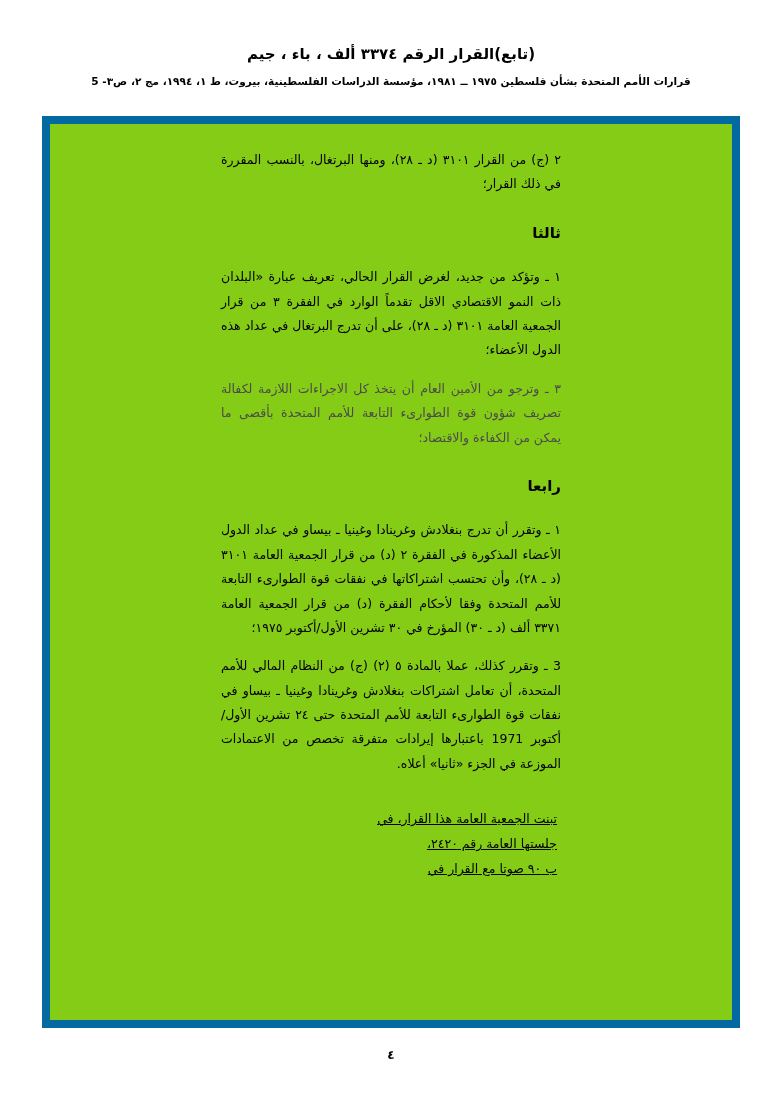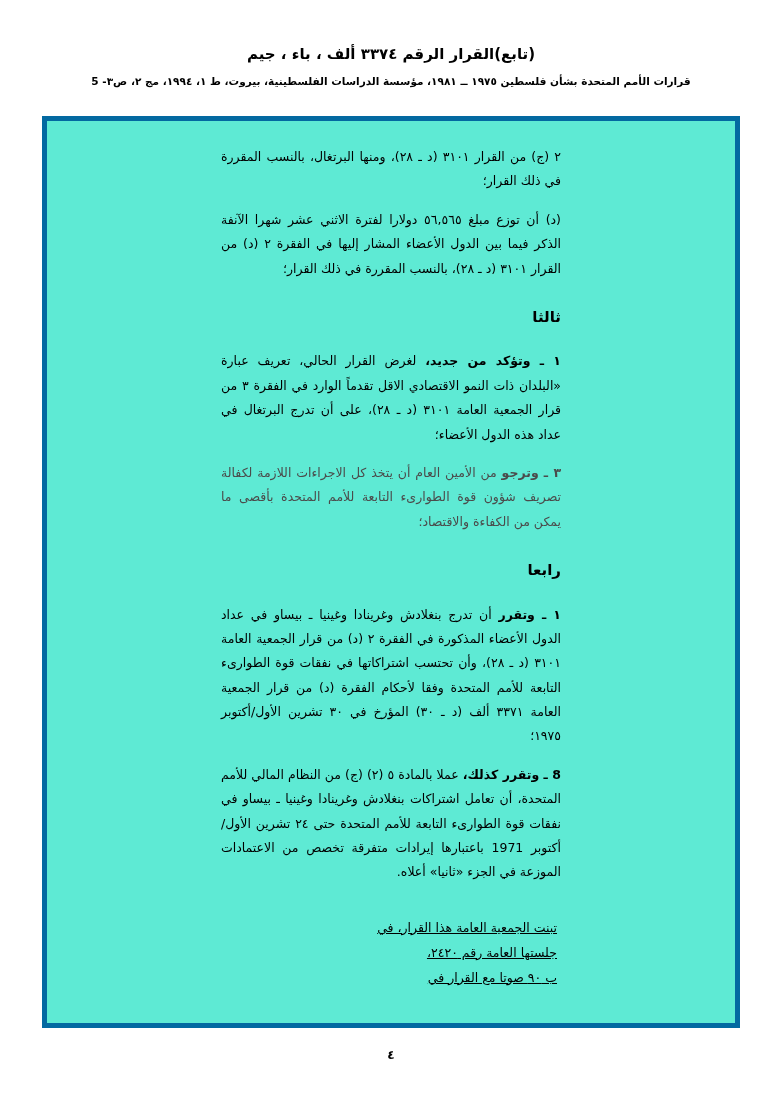--- a/index.html
+++ b/index.html
@@ -36,23 +36,23 @@
     font-weight: bold;
     margin-top: 10px;
     letter-spacing: 0.2px;
   }
   .frame {
     position: absolute;
     left: 42px;
     top: 116px;
     width: 698px;
     height: 912px;
-    border: 5px solid #0369a1;
+    border: 8px solid #0369a1;
     box-sizing: border-box;
-    background: #5eead4;
+    background: #84cc16;
   }
   .content {
     position: absolute;
     left: 50%;
     transform: translateX(-50%);
     top: 24px;
     width: 340px;
     text-align: justify;
     text-align-last: right;
   }
@@ -67,21 +67,21 @@
     color: #4b4b4b;
   }
   .center-head {
     text-align: center;
     font-size: 15px;
     font-weight: bold;
     margin: 22px 0 18px 0;
     line-height: 1.9;
   }
   .bold {
-    font-weight: bold;
+    font-weight: normal;
   }
   .tail {
     margin-top: 30px;
   }
   .tail p {
     font-size: 12.5px;
     line-height: 2.0;
     margin: 0;
     text-align: right;
     padding-right: 4px;
@@ -104,34 +104,33 @@
 
   <div class="header-block">
     <div class="doc-title">(تابع)القرار الرقم  ٣٣٧٤ ألف ، باء ، جيم</div>
     <div class="doc-subtitle">قرارات الأمم المتحدة بشأن فلسطين ١٩٧٥ ــ ١٩٨١، مؤسسة الدراسات الفلسطينية، بيروت، ط ١، ١٩٩٤، مج ٢، ص٣- 5</div>
   </div>
 
   <div class="frame">
     <div class="content">
 
       <p class="para">٢ (ج) من القرار ٣١٠١ (د ـ ٢٨)، ومنها البرتغال، بالنسب المقررة في ذلك القرار؛</p>
-      <p class="para">(د) أن توزع مبلغ ٥٦,٥٦٥ دولارا لفترة الاثني عشر شهرا الآنفة الذكر فيما بين الدول الأعضاء المشار إليها في الفقرة ٢ (د) من القرار ٣١٠١ (د ـ ٢٨)، بالنسب المقررة في ذلك القرار؛</p>
 
       <div class="center-head">ثالثا</div>
 
       <p class="para"><span class="bold">١ ـ وتؤكد من جديد،</span><span> لغرض القرار الحالي، تعريف عبارة «البلدان ذات النمو الاقتصادي الاقل تقدماً الوارد في الفقرة ٣ من قرار الجمعية العامة ٣١٠١ (د ـ ٢٨)، على أن تدرج البرتغال في عداد هذه الدول الأعضاء؛</span></p>
 
 
       <p class="para faded"><span class="bold">٣ ـ وترجو</span><span> من الأمين العام أن يتخذ كل الاجراءات اللازمة لكفالة تصريف شؤون قوة الطوارىء التابعة للأمم المتحدة بأقصى ما يمكن من الكفاءة والاقتصاد؛</span></p>
 
       <div class="center-head">رابعا</div>
 
       <p class="para"><span class="bold">١ ـ وتقرر</span><span> أن تدرج بنغلادش وغرينادا وغينيا ـ بيساو في عداد الدول الأعضاء المذكورة في الفقرة ٢ (د) من قرار الجمعية العامة ٣١٠١ (د ـ ٢٨)، وأن تحتسب اشتراكاتها في نفقات قوة الطوارىء التابعة للأمم المتحدة وفقا لأحكام الفقرة (د) من قرار الجمعية العامة ٣٣٧١ ألف (د ـ ٣٠) المؤرخ في ٣٠ تشرين الأول/أكتوبر ١٩٧٥؛</span></p>
 
-      <p class="para"><span class="bold">8 ـ وتقرر كذلك،</span><span> عملا بالمادة ٥ (٢) (ج) من النظام المالي للأمم المتحدة، أن تعامل اشتراكات بنغلادش وغرينادا وغينيا ـ بيساو في نفقات قوة الطوارىء التابعة للأمم المتحدة حتى ٢٤ تشرين الأول/أكتوبر 1971 باعتبارها إيرادات متفرقة تخصص من الاعتمادات الموزعة في الجزء «ثانيا» أعلاه.</span></p>
+      <p class="para"><span class="bold">3 ـ وتقرر كذلك،</span><span> عملا بالمادة ٥ (٢) (ج) من النظام المالي للأمم المتحدة، أن تعامل اشتراكات بنغلادش وغرينادا وغينيا ـ بيساو في نفقات قوة الطوارىء التابعة للأمم المتحدة حتى ٢٤ تشرين الأول/أكتوبر 1971 باعتبارها إيرادات متفرقة تخصص من الاعتمادات الموزعة في الجزء «ثانيا» أعلاه.</span></p>
 
       <div class="tail">
         <p>تبنت الجمعية العامة هذا القرار، في</p>
         <p>جلستها العامة رقم ٢٤٢٠،</p>
         <p>ب ٩٠ صوتا مع القرار في</p>
       </div>
 
     </div>
   </div>
 

